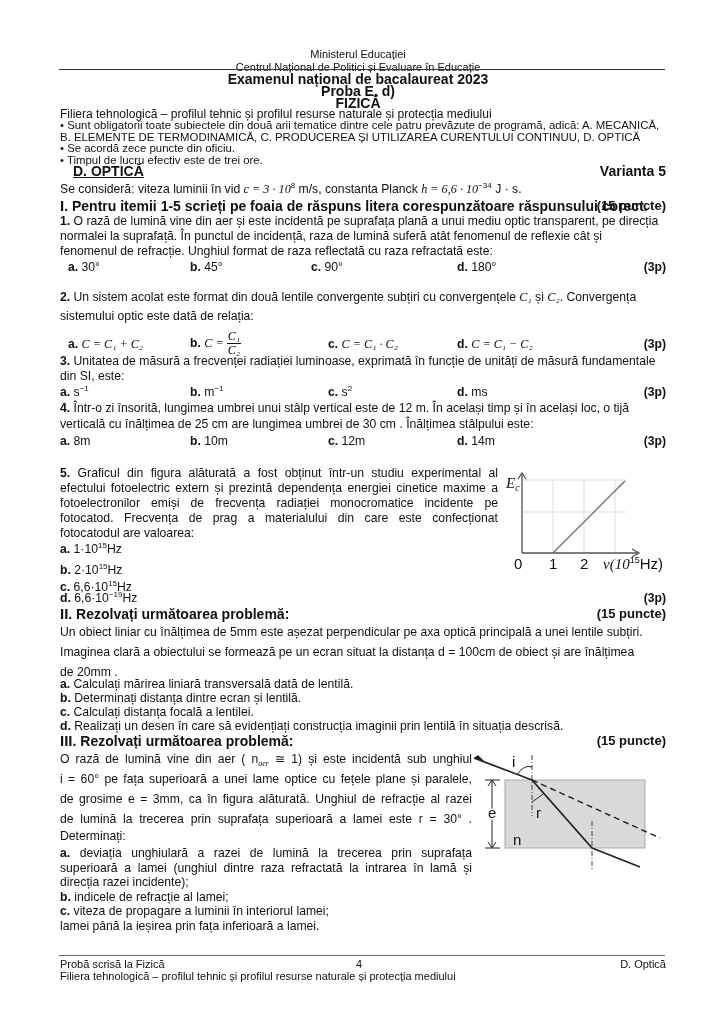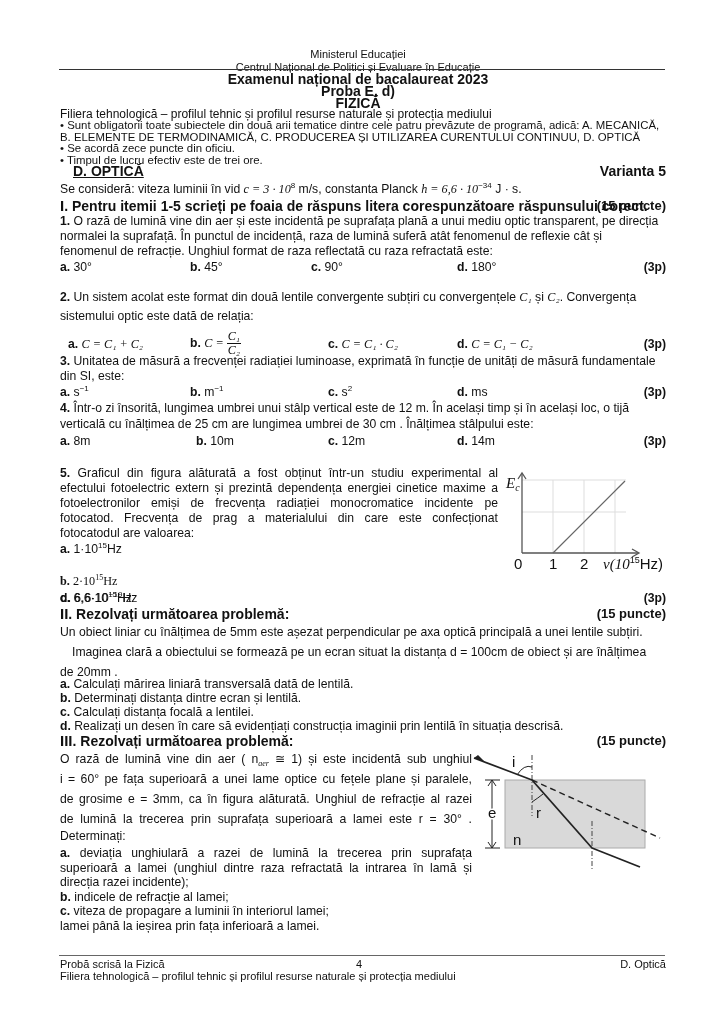--- a/index.html
+++ b/index.html
@@ -51,21 +51,21 @@
   <span class="sec-roman">I</span><span class="secthead">. Pentru itemii 1-5 scrieți pe foaia de răspuns litera corespunzătoare răspunsului corect.</span>
   <span class="pts" style="font-size:13px;">(15 puncte)</span>
 </div>
 
 <div class="block just" style="top:214px;">
   <div class="line"><b>1.</b> <span>O rază de lumină vine din aer și este incidentă pe suprafața plană a unui mediu optic transparent, pe direcția</span></div>
   <div class="line">normalei la suprafață. În punctul de incidență, raza de lumină suferă atât fenomenul de reflexie cât și</div>
   <div class="line">fenomenul de refracție. Unghiul format de raza reflectată cu raza refractată este:</div>
 </div>
 <div class="row" style="top:260px;">
-  <span class="opt" style="left:0;"><b>a.</b> <span>30°</span></span>
+  <span class="opt" style="left:8px;"><b>a.</b> <span>30°</span></span>
   <span class="opt" style="left:130px;"><b>b.</b> <span>45°</span></span>
   <span class="opt" style="left:251px;"><b>c.</b> <span>90°</span></span>
   <span class="opt" style="left:397px;"><b>d.</b> <span>180°</span></span>
   <span class="pts">(3p)</span>
 </div>
 
 <div class="block" style="top:290px;">
   <div class="line" style="text-align:justify;"><b>2.</b><span> Un sistem acolat este format din două lentile convergente subțiri cu convergențele </span><span class="m">C₁</span><span> și </span><span class="m">C₂</span><span>. Convergența</span></div>
   <div class="line" style="margin-top:4px;">sistemului optic este dată de relația:</div>
 </div>
@@ -88,36 +88,36 @@
   <span class="opt" style="left:397px;"><b>d.</b> <span>ms</span></span>
   <span class="pts">(3p)</span>
 </div>
 
 <div class="block" style="top:401px;">
   <div class="line"><b>4.</b><span> Într-o zi însorită, lungimea umbrei unui stâlp vertical este de  12 m. În același timp și în același loc, o tijă</span></div>
   <div class="line" style="margin-top:1px;">verticală cu înălțimea de  25 cm  are lungimea umbrei de  30 cm . Înălțimea stâlpului este:</div>
 </div>
 <div class="row" style="top:434px;">
   <span class="opt" style="left:0;"><b>a.</b> <span>8m</span></span>
-  <span class="opt" style="left:130px;margin-left:6px;"><b>b.</b> <span>10m</span></span>
+  <span class="opt" style="left:130px;"><b>b.</b> <span>10m</span></span>
   <span class="opt" style="left:268px;"><b>c.</b> <span>12m</span></span>
   <span class="opt" style="left:397px;"><b>d.</b> <span>14m</span></span>
   <span class="pts">(3p)</span>
 </div>
 
 <div class="abs" style="left:60px;top:466px;width:438px;text-align:justify;text-align-last:justify;">
   <div class="line" style="text-align-last:justify;"><b>5.</b><span> Graficul din figura alăturată a fost obținut într-un studiu experimental al</span></div>
   <div class="line" style="text-align-last:justify;">efectului fotoelectric extern și prezintă dependența energiei cinetice maxime a</div>
   <div class="line" style="text-align-last:justify;">fotoelectronilor emiși de frecvența radiației monocromatice incidente pe</div>
   <div class="line" style="text-align-last:justify;">fotocatod. Frecvența de prag a materialului din care este confecționat</div>
   <div class="line" style="text-align-last:left;">fotocatodul are valoarea:</div>
 </div>
 <div class="abs" style="left:60px;top:541px;line-height:16px;">
   <div><b>a.</b> <span>1·10</span><sup>15</sup><span>Hz</span></div>
-  <div style="margin-top:16px;font-family:Liberation Serif, serif;"><b>b.</b> <span>2·10</span><sup>15</sup><span>Hz</span></div>
+  <div style="margin-top:5px;"><b>b.</b> <span>2·10</span><sup>15</sup><span>Hz</span></div>
   <div style="margin-top:1px;"><b>c.</b> <span>6,6·10</span><sup>15</sup><span>Hz</span></div>
 </div>
 <div class="row" style="top:591px;">
   <span class="opt" style="left:0;"><b>d.</b> <span>6,6·10</span><sup>−19</sup><span>Hz</span></span>
   <span class="pts">(3p)</span>
 </div>
 
 <svg class="abs" style="left:500px;top:470px;" width="180" height="110">
   <g stroke="#ddd" stroke-width="1">
     <line x1="22" y1="10" x2="126" y2="10"></line>
@@ -137,21 +137,21 @@
   <text x="80" y="99" font-family="Liberation Sans, sans-serif" font-size="15" fill="#111">2</text>
   <text x="103" y="99" font-family="Liberation Sans, sans-serif" font-size="15" fill="#111"><tspan font-family="Liberation Serif, serif" font-style="italic">ν(10</tspan><tspan font-size="9" dy="-6">15</tspan><tspan dy="6">Hz)</tspan></text>
 </svg>
 
 <div class="block" style="top:606px;height:16px;">
   <span class="sec-roman">II</span><span class="secthead">. Rezolvați următoarea problemă:</span>
   <span class="pts" style="font-size:13px;">(15 puncte)</span>
 </div>
 <div class="block" style="top:622px;line-height:20px;">
   <div style="white-space:nowrap;">Un obiect liniar cu înălțimea de  5mm  este așezat perpendicular pe axa optică principală a unei lentile subțiri.</div>
-  <div style="white-space:nowrap;margin-left:12px;">Imaginea clară a obiectului se formează pe un ecran situat la distanța  d = 100cm  de obiect și are înălțimea</div>
+  <div style="white-space:nowrap;">Imaginea clară a obiectului se formează pe un ecran situat la distanța  d = 100cm  de obiect și are înălțimea</div>
   <div style="white-space:nowrap;">de  20mm .</div>
 </div>
 <div class="block" style="top:677px;line-height:14px;">
   <div><b>a.</b><span> Calculați mărirea liniară transversală dată de lentilă.</span></div>
   <div><b>b.</b><span> Determinați distanța dintre ecran și lentilă.</span></div>
   <div><b>c.</b><span> Calculați distanța focală a lentilei.</span></div>
   <div><b>d.</b><span> Realizați un desen în care să evidențiați construcția imaginii prin lentilă în situația descrisă.</span></div>
 </div>
 
 <div class="block" style="top:733px;height:16px;">

